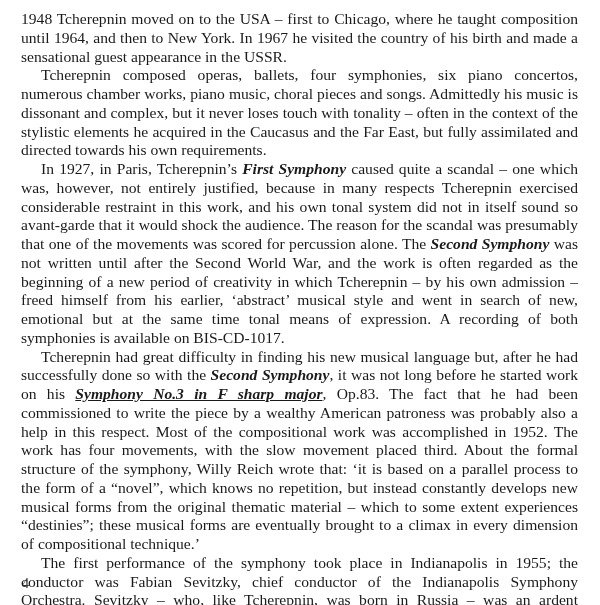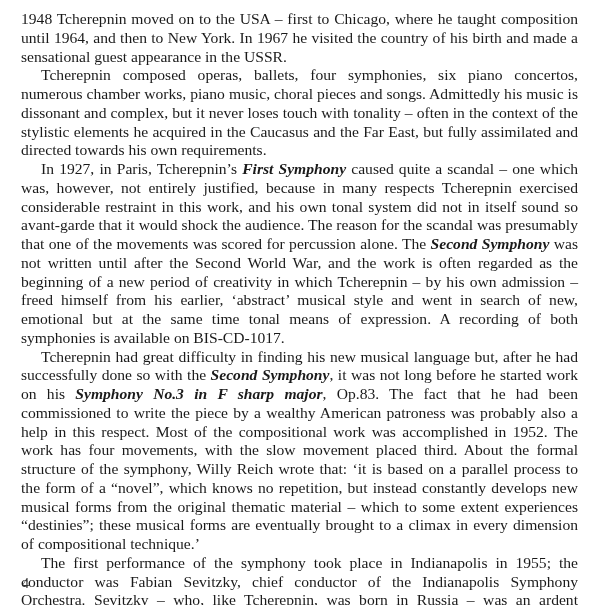--- a/index.html
+++ b/index.html
@@ -26,21 +26,21 @@
     hyphens: manual;
   }
   .page p {
     margin: 0;
     text-indent: 20px;
   }
   .page p.cont {
     text-indent: 0;
   }
   .page em { font-style: italic; font-weight: bold; }
-  .page strong.bi { font-weight: bold; font-style: italic; }
+  .page strong.bi { font-weight: bold; font-style: italic; text-decoration: underline; }
   .folio {
     position: absolute;
     left: 22px;
     top: 576px;
     font-size: 14px;
     font-family: "Liberation Serif", "DejaVu Serif", serif;
     color: #333;
   }
 </style>
 </head>

